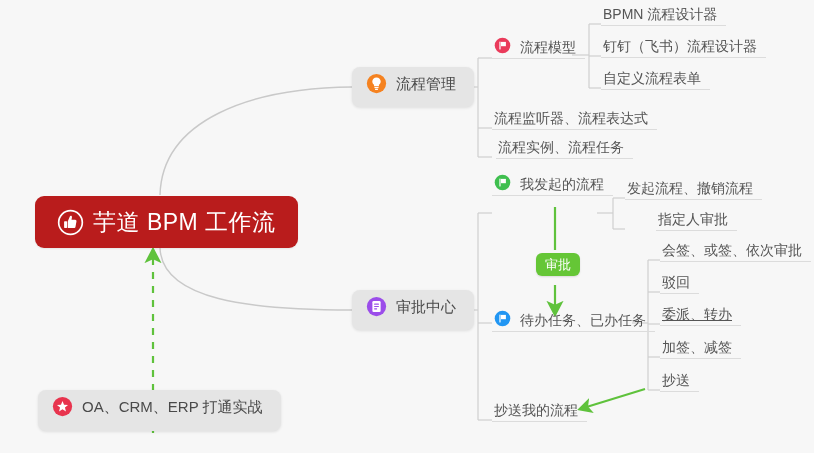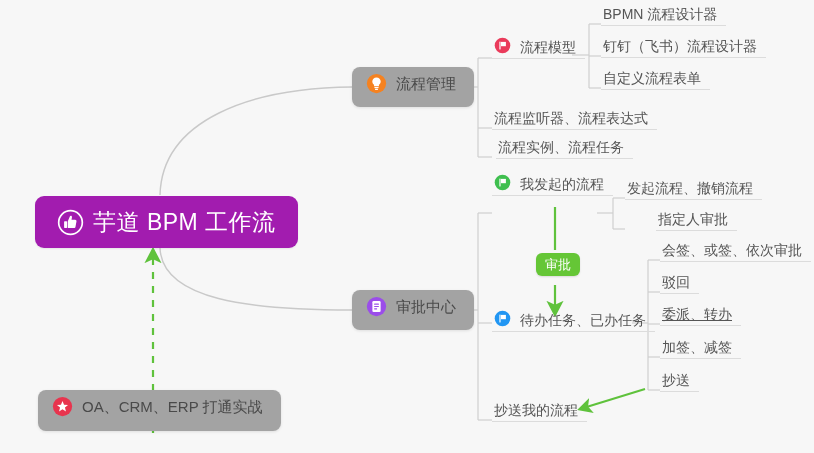--- a/index.html
+++ b/index.html
@@ -35,33 +35,33 @@
   
   .node {
     position: absolute;
     display: flex;
     align-items: center;
     box-sizing: border-box;
     white-space: nowrap;
   }
 
   .node-root {
-    background: #a21caf;
+    background: #b91c1c;
     border-radius: 9px;
     color: #ffffff;
     padding: 0 22px;
     height: 52px;
     font-size: 23px;
     letter-spacing: 0.5px;
     box-shadow: 0 1px 2px rgba(0,0,0,0.07);
   }
   .node-root .node-label { color: #ffffff; }
 
   .node-card {
-    background: #a3a3a3;
+    background: #e5e5e5;
     border-radius: 8px;
     height: 40px;
     padding: 0 18px 8px 14px;
     font-size: 15px;
     color: #4a4a4a;
     box-shadow: 0 1px 3px rgba(0,0,0,0.10);
   }
 
   .node-leaf {
     background: transparent;

